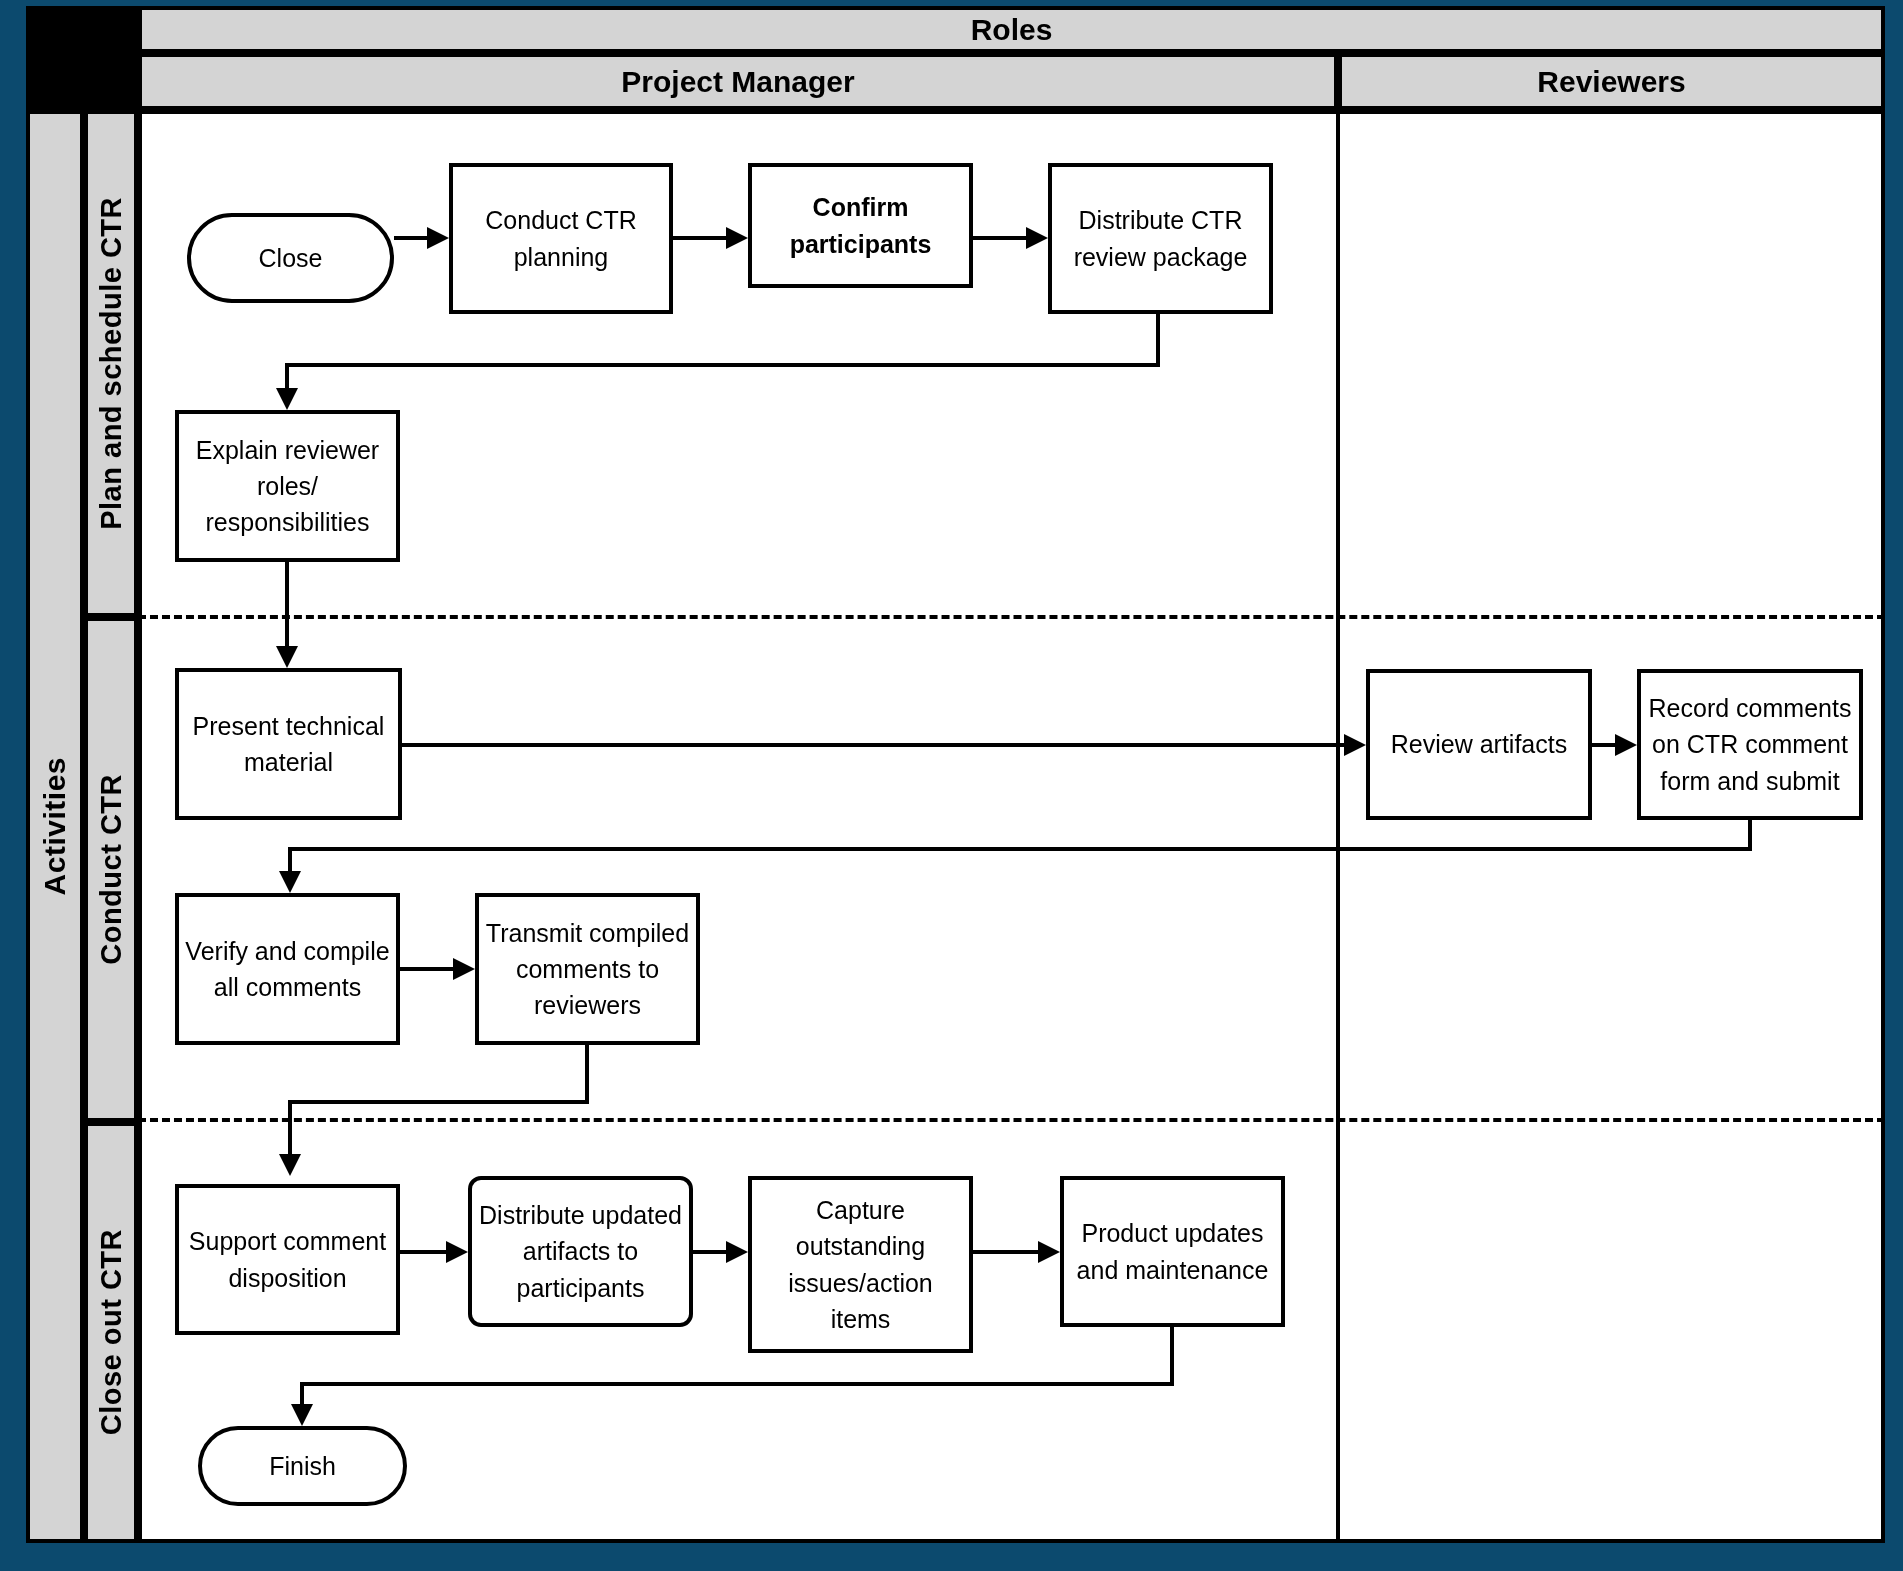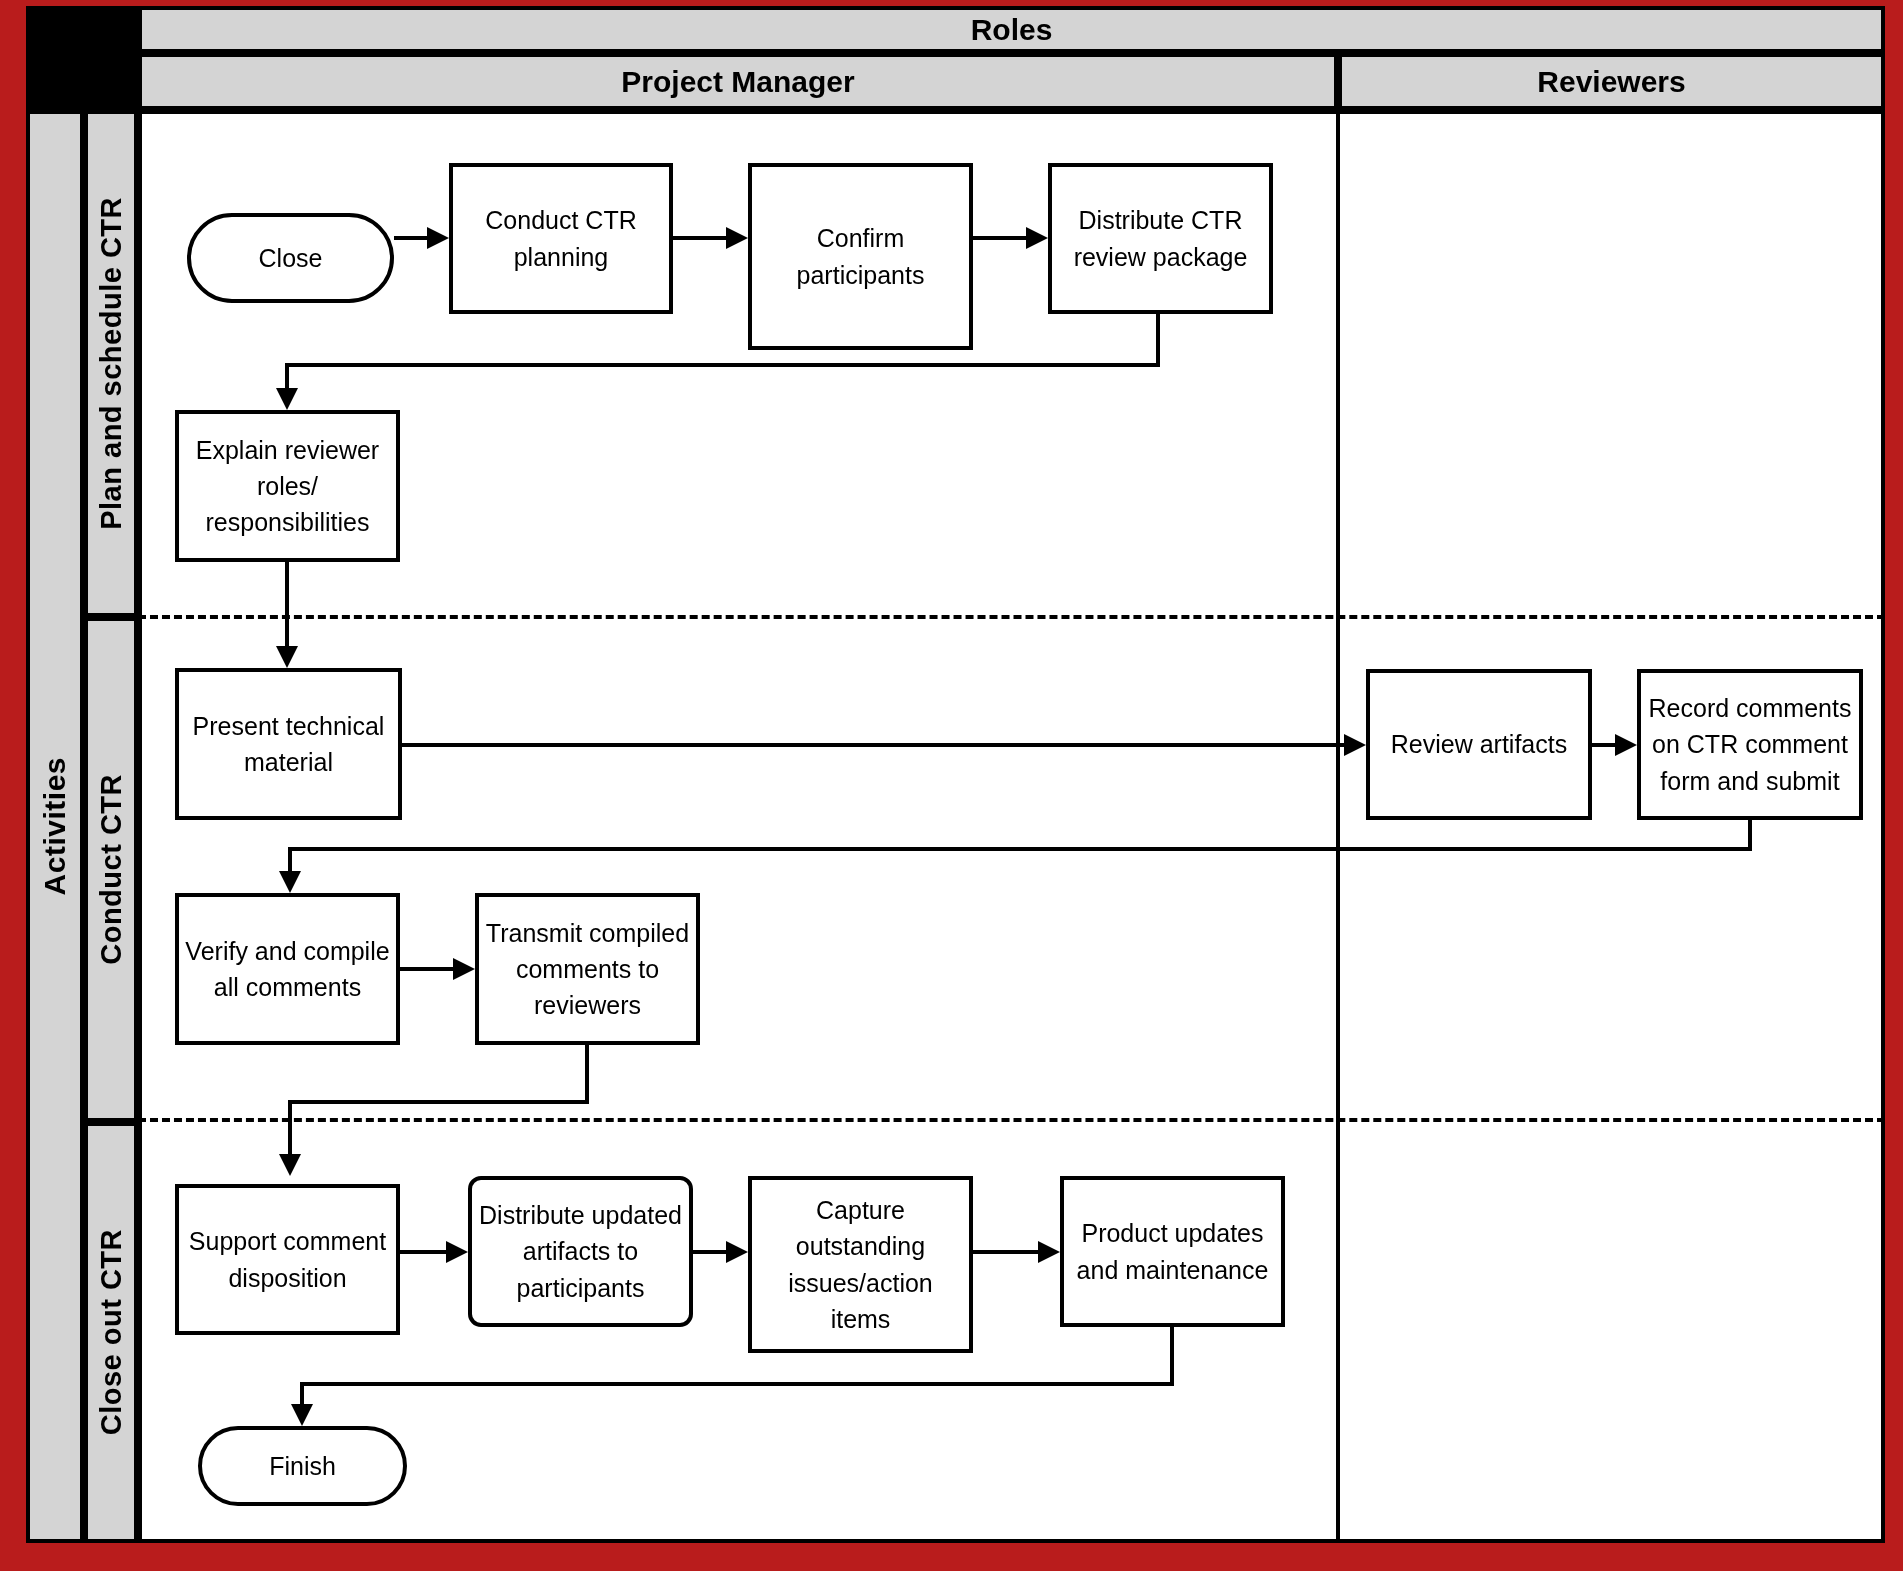--- a/index.html
+++ b/index.html
@@ -1,17 +1,17 @@
 <!DOCTYPE html>
 <html><head>
 <meta charset="utf-8">
 <style>
   html,body { margin:0; padding:0; background:#ffffff; }
   #page {
-    position:relative; width:1903px; height:1571px; background:#b91c1c;
+    position:relative; width:1903px; height:1571px; background:#0c4a6e;
     font-family:"Liberation Sans", sans-serif; color:#000;
   }
   
   .cell {
     position:absolute; box-sizing:border-box; background:#d4d4d4;
     border:4px solid #000000; display:flex; align-items:center; justify-content:center;
     font-weight:bold; font-size:30px;
   }
   .corner { position:absolute; background:#000000; }
   .main-area { position:absolute; box-sizing:border-box; background:#ffffff; border:4px solid #000000; }
@@ -81,21 +81,21 @@
   <div class="dashed" style="left:138px; top:615px; width:1747px;"></div>
   <div class="dashed" style="left:138px; top:1118px; width:1747px;"></div>
 
   <div class="node terminator" style="left:187px; top:213px; width:207px; height:90px;">
     <span>Close</span>
   </div>
   <div class="node" style="left:449px; top:163px; width:224px; height:151px;">
     <span>Conduct CTR
 planning</span>
   </div>
-  <div class="node" style="left:748px; top:163px; width:225px; height:187px;">
+  <div class="node" style="left:748px; top:163px; width:225px; height:125px;font-weight:bold;">
     <span>Confirm
 participants</span>
   </div>
   <div class="node" style="left:1048px; top:163px; width:225px; height:151px;">
     <span>Distribute CTR
 review package</span>
   </div>
   <div class="node" style="left:175px; top:410px; width:225px; height:152px;">
     <span>Explain reviewer
 roles/

